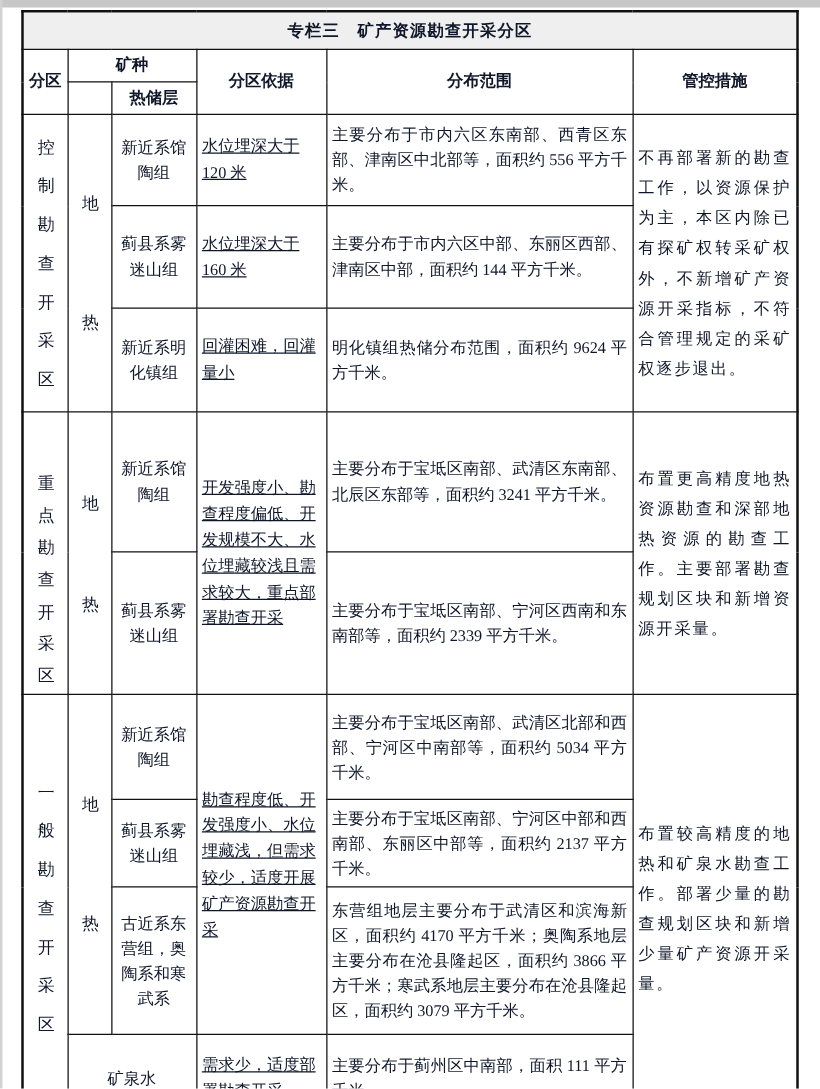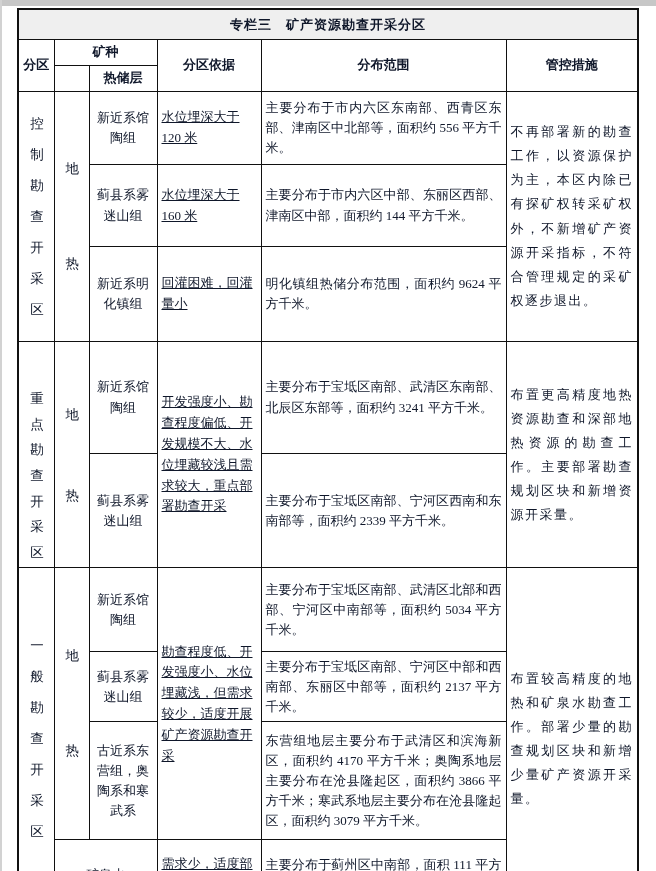--- a/index.html
+++ b/index.html
@@ -77,21 +77,21 @@
       <td class="reservoir-cell">新近系馆陶组</td>
       <td class="basis-cell">水位埋深大于 120 米</td>
       <td class="range-cell">主要分布于市内六区东南部、西青区东部、津南区中北部等，面积约 556 平方千米。</td>
       <td rowspan="3" class="measures-cell">不再部署新的勘查工作，以资源保护为主，本区内除已有探矿权转采矿权外，不新增矿产资源开采指标，不符合管理规定的采矿权逐步退出。</td>
     </tr>
     <tr style="height:82px">
       <td class="reservoir-cell">蓟县系雾迷山组</td>
       <td class="basis-cell">水位埋深大于 160 米</td>
       <td class="range-cell">主要分布于市内六区中部、东丽区西部、津南区中部，面积约 144 平方千米。</td>
     </tr>
-    <tr style="height:95px">
+    <tr style="height:83px">
       <td class="reservoir-cell">新近系明化镇组</td>
       <td class="basis-cell">回灌困难，回灌量小</td>
       <td class="range-cell">明化镇组热储分布范围，面积约 9624 平方千米。</td>
     </tr>
 
     <tr style="height:93px">
       <td rowspan="2" class="center">
         <span class="vtext lh-zone-2">重点勘查开采区</span>
       </td>
       <td rowspan="2" class="center">

